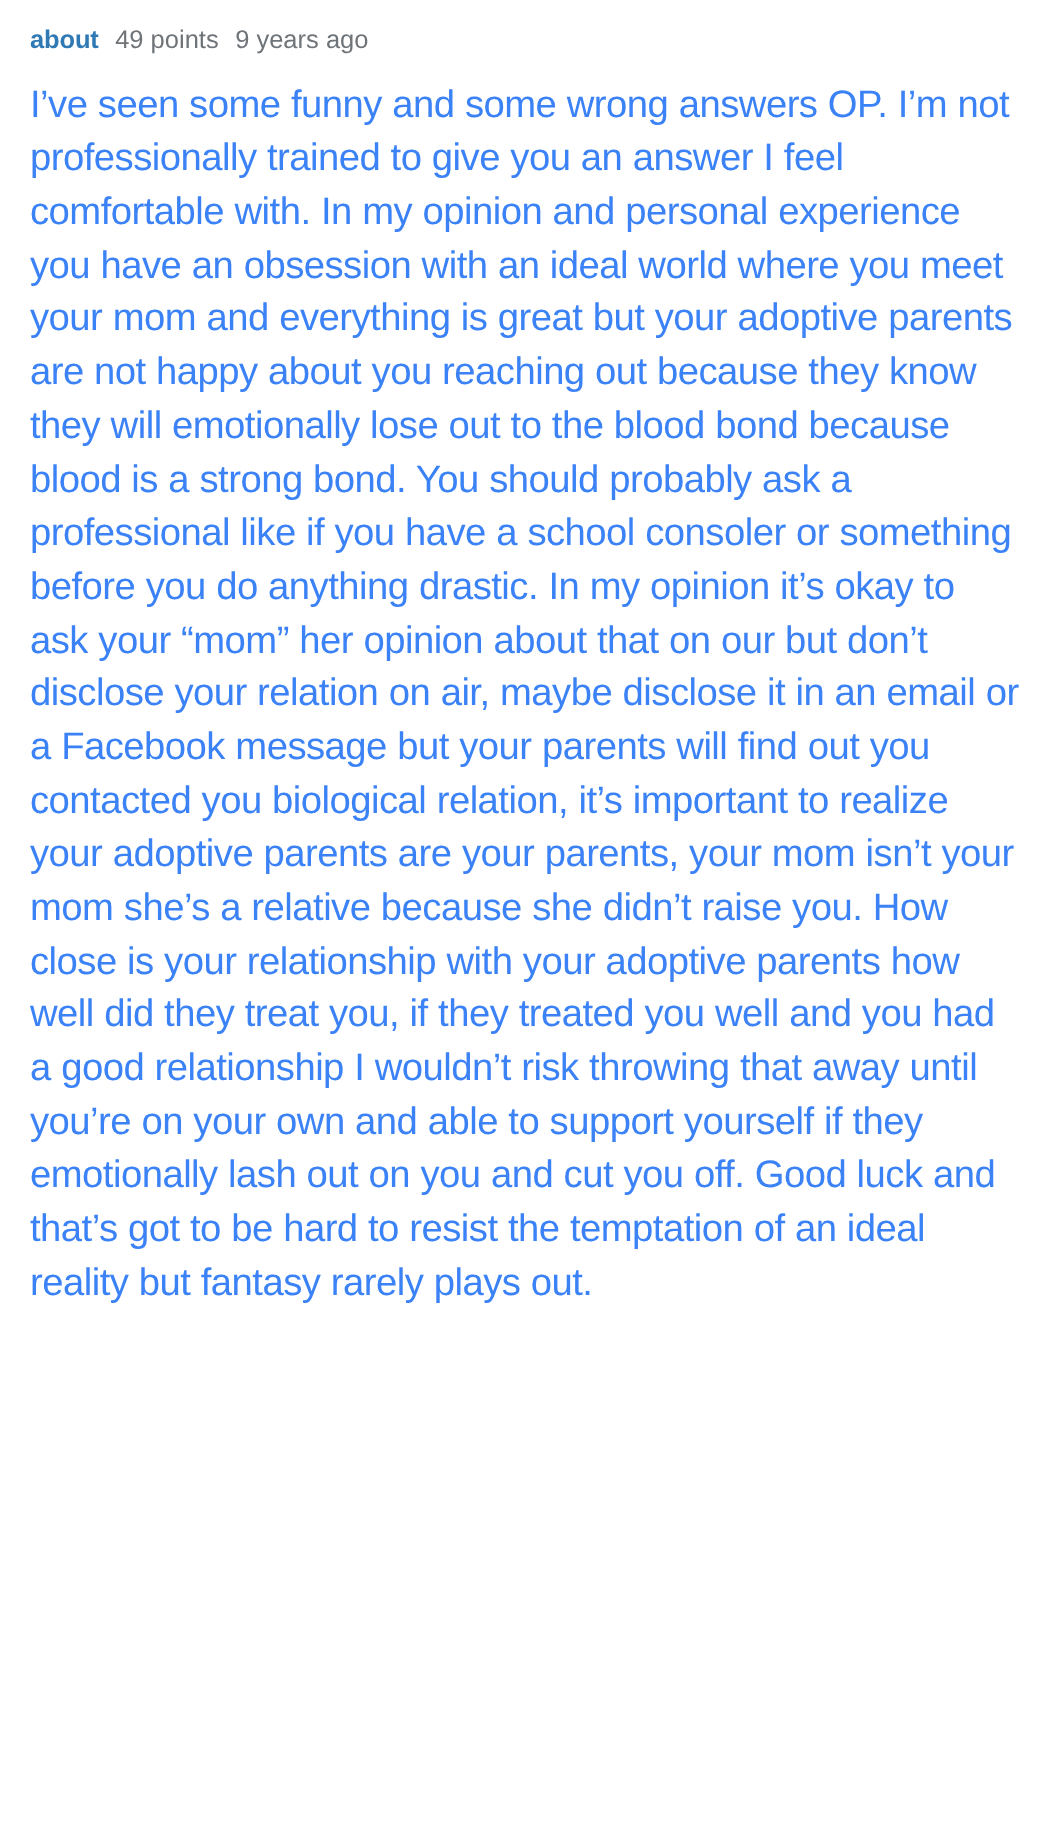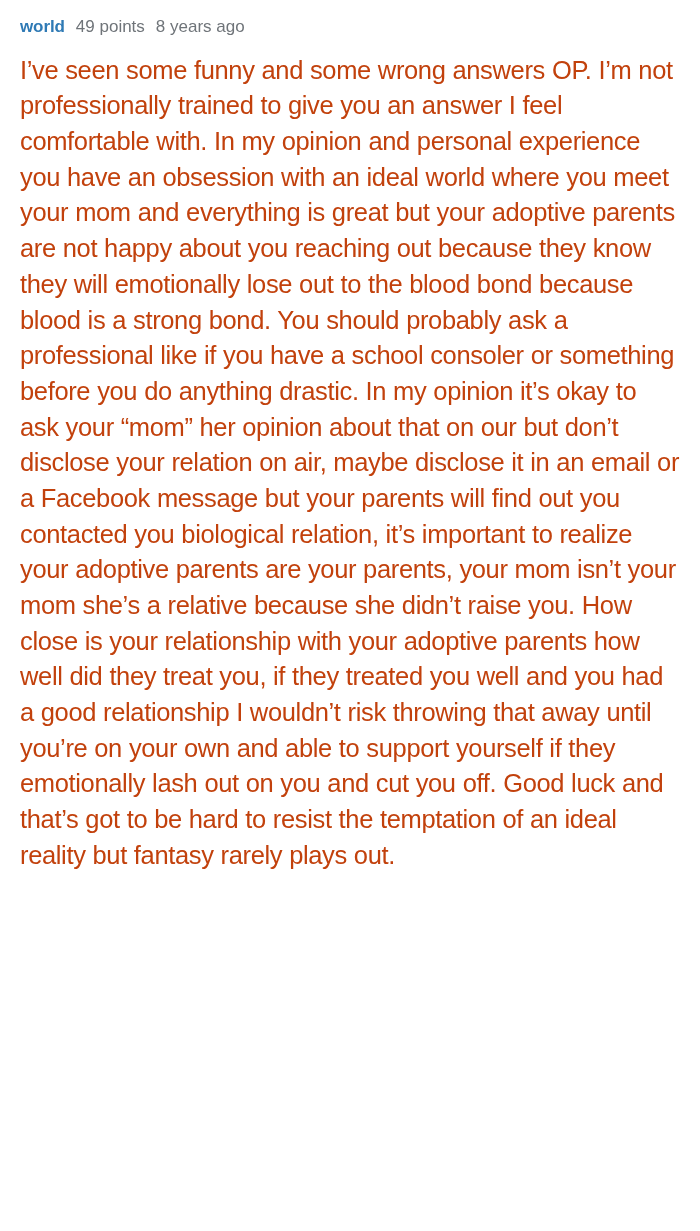--- a/index.html
+++ b/index.html
@@ -30,30 +30,30 @@
     font-weight: 700;
     letter-spacing: -0.1px;
   }
   .points, .timestamp {
     color: #6f7479;
     font-weight: 400;
   }
   .comment-body {
     font-size: 25.5px;
     line-height: 1.40;
-    color: #c2410c;
+    color: #3b82f6;
     letter-spacing: -0.35px;
     word-spacing: 0.2px;
     text-align: left;
     margin-top: 16px;
   }
 </style>
 </head>
 <body>
 
 <div class="comment">
   <div class="comment-meta">
-    <span class="author">world</span>
+    <span class="author">about</span>
     <span class="points">49 points</span>
-    <span class="timestamp">8 years ago</span>
+    <span class="timestamp">9 years ago</span>
   </div>
   <div class="comment-body">I’ve seen some funny and some wrong answers OP. I’m not professionally trained to give you an answer I feel comfortable with. In my opinion and personal experience you have an obsession with an ideal world where you meet your mom and everything is great but your adoptive parents are not happy about you reaching out because they know they will emotionally lose out to the blood bond because blood is a strong bond. You should probably ask a professional like if you have a school consoler or something before you do anything drastic. In my opinion it’s okay to ask your “mom” her opinion about that on our but don’t disclose your relation on air, maybe disclose it in an email or a Facebook message but your parents will find out you contacted you biological relation, it’s important to realize your adoptive parents are your parents, your mom isn’t your mom she’s a relative because she didn’t raise you. How close is your relationship with your adoptive parents how well did they treat you, if they treated you well and you had a good relationship I wouldn’t risk throwing that away until you’re on your own and able to support yourself if they emotionally lash out on you and cut you off. Good luck and that’s got to be hard to resist the temptation of an ideal reality but fantasy rarely plays out.</div>
 </div>
 
 </body></html>

